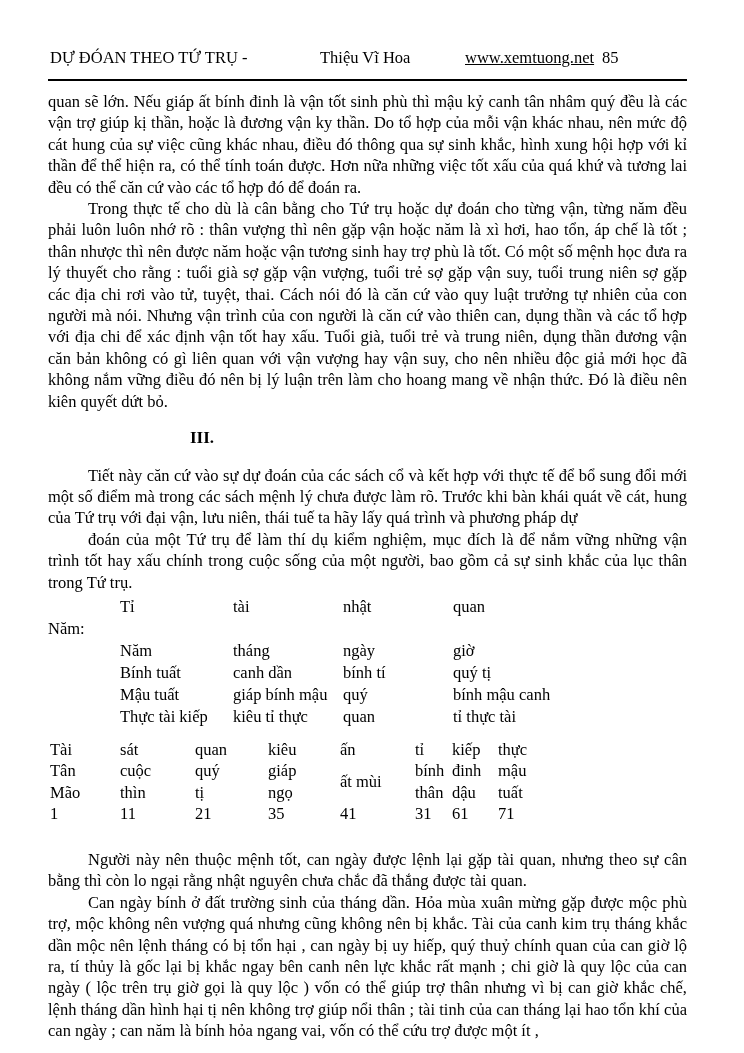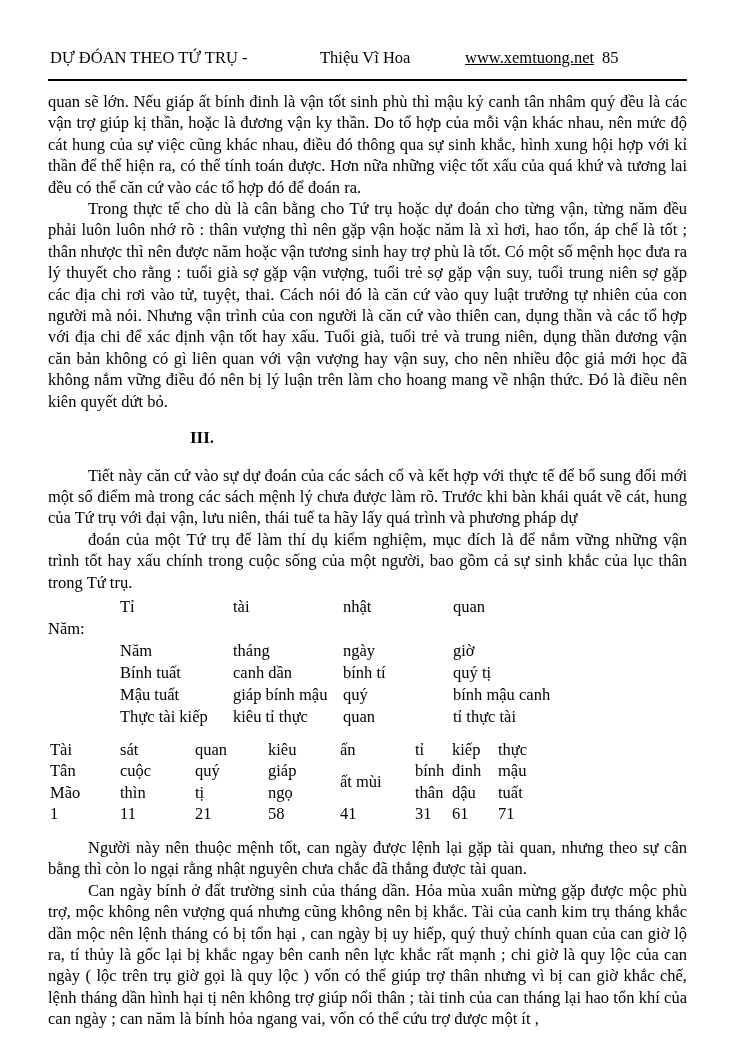--- a/index.html
+++ b/index.html
@@ -52,21 +52,21 @@
     grid-template-columns:70px 75px 73px 72px 75px 37px 46px 1fr;
     grid-auto-rows:21.5px;
     margin-top:11px;
     padding-left:2px;
   }
   .t2 span { white-space:nowrap; }
   .c1{grid-column:1}.c2{grid-column:2}.c3{grid-column:3}.c4{grid-column:4}
   .c5{grid-column:5}.c6{grid-column:6}.c7{grid-column:7}.c8{grid-column:8}
   .r1{grid-row:1}.r2{grid-row:2}.r3{grid-row:3}.r4{grid-row:4}
   .merge { grid-column:5; grid-row:2 / span 2; display:flex; align-items:center; }
-  .p4 { margin-top:12px; }
+  .p4 { margin-top:24px; }
 </style>
 </head>
 <body>
 
 <div class="page">
 
   <div class="hdr">
     <span class="t">DỰ ĐÓAN THEO TỨ TRỤ -</span>
     <span class="a">Thiệu Vĩ Hoa</span>
     <span class="u">www.xemtuong.net</span>
@@ -147,21 +147,21 @@
     <span class="r3 c2">thìn</span>
     <span class="r3 c3">tị</span>
     <span class="r3 c4">ngọ</span>
     <span class="r3 c6">thân</span>
     <span class="r3 c7">dậu</span>
     <span class="r3 c8">tuất</span>
 
     <span class="r4 c1">1</span>
     <span class="r4 c2">11</span>
     <span class="r4 c3">21</span>
-    <span class="r4 c4">58</span>
+    <span class="r4 c4">35</span>
     <span class="r4 c5">41</span>
     <span class="r4 c6">31</span>
     <span class="r4 c7">61</span>
     <span class="r4 c8">71</span>
   </div>
 
   <p class="ind p4">Người này nên thuộc mệnh tốt, can ngày được lệnh lại gặp tài quan, nhưng theo sự cân bằng thì còn lo ngại rằng nhật nguyên  chưa chắc đã thắng được tài quan.</p>
   <p class="ind">Can ngày bính ở đất trường sinh của tháng dần. Hỏa mùa xuân mừng gặp được mộc phù trợ, mộc không nên vượng quá nhưng cũng không nên bị khắc. Tài của canh kim trụ tháng khắc dần mộc nên lệnh tháng có bị tổn hại , can ngày bị uy hiếp, quý thuỷ chính quan của can giờ lộ  ra, tí thủy là gốc lại bị khắc ngay bên canh nên lực khắc rất mạnh ; chi giờ là quy lộc của can ngày ( lộc trên trụ giờ gọi là quy lộc ) vốn có thể giúp trợ thân nhưng vì bị can giờ khắc chế, lệnh tháng dần hình hại tị nên không trợ giúp nổi thân ; tài tinh của can tháng lại hao tổn khí của can ngày ; can năm là bính hỏa ngang vai, vốn có thể cứu trợ được một ít ,</p>
 
 </div>

